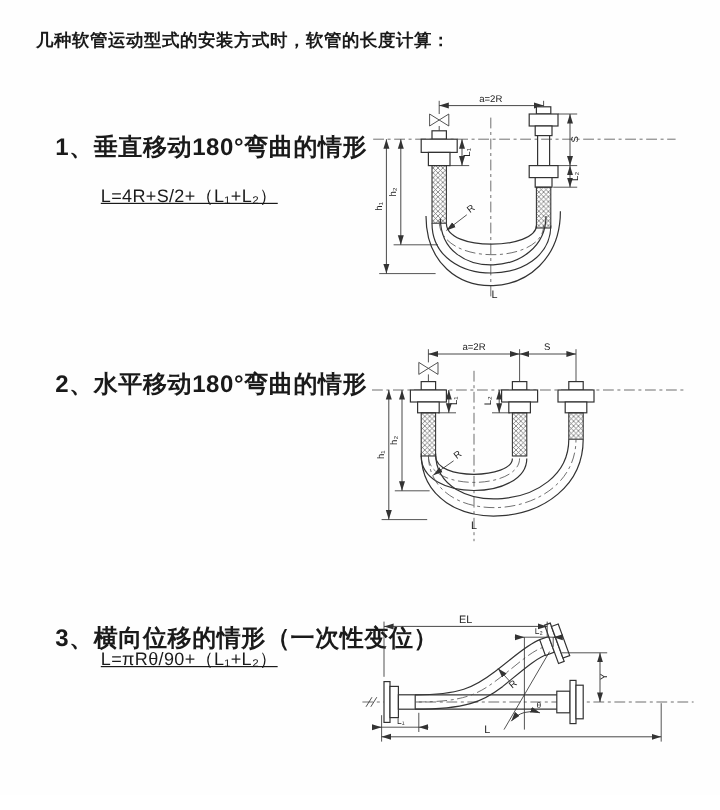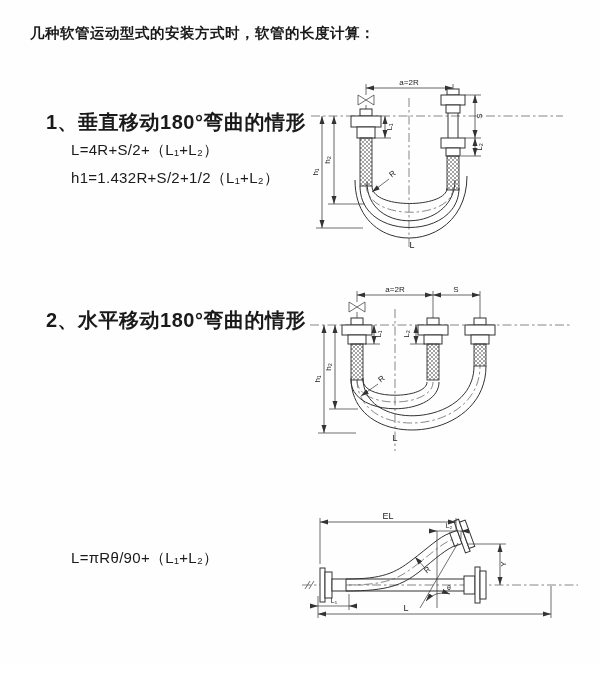--- a/index.html
+++ b/index.html
@@ -1,20 +1,20 @@
 <!DOCTYPE html>
 <html><head>
 <meta charset="utf-8">
 <style>
   html,body{margin:0;padding:0;background:#fff;}
   .page{position:relative;width:600px;height:663px;background:#fefefe;
         font-family:"Liberation Sans","DejaVu Sans",sans-serif;color:#1a1a1a;overflow:hidden;}
   .title{position:absolute;left:30px;top:24px;font-size:14.5px;font-weight:700;letter-spacing:.5px;margin:0;}
   .heading{position:absolute;left:46px;font-size:20px;font-weight:700;letter-spacing:.5px;margin:0;white-space:nowrap;}
-  .formula{position:absolute;left:68px;font-size:15px;letter-spacing:.3px;margin:3px;white-space:nowrap;}
+  .formula{position:absolute;left:68px;font-size:15px;letter-spacing:.3px;margin:16px;white-space:nowrap;text-decoration:underline;}
   svg.diagram{position:absolute;}
   svg text{font-family:"Liberation Sans","DejaVu Sans",sans-serif;fill:#222;}
   .ln{stroke:#333;stroke-width:1;fill:none;}
   .tn{stroke:#333;stroke-width:.7;fill:none;}
   .cl{stroke:#555;stroke-width:.7;fill:none;stroke-dasharray:9 3 2.5 3;}
   .dim{stroke:#333;stroke-width:.75;fill:none;}
   .hat{fill:url(#hatch);stroke:#333;stroke-width:.9;}
   .fit{fill:#fff;stroke:#333;stroke-width:1;}
   .lbl{font-size:8px;}
   .lbl9{font-size:9px;}
@@ -36,21 +36,20 @@
       <pattern id="hatch" width="4" height="4" patternUnits="userSpaceOnUse">
         <path d="M0 0 L4 4 M4 0 L0 4" stroke="#666" stroke-width="0.6"></path>
       </pattern>
     </defs>
   </svg>
 
   <h1 class="title">几种软管运动型式的安装方式时，软管的长度计算：</h1>
 
   <h2 class="heading" style="top:109px">1、垂直移动180°弯曲的情形</h2>
   <p class="formula" style="top:138px">L=4R+S/2+（L₁+L₂）</p>
-  <p class="formula" style="top:166px">h1=1.432R+S/2+1/2（L₁+L₂）</p>
 
   <svg class="diagram" style="left:305px;top:76px" width="265" height="178" viewBox="0 0 265 178">
     <g>
       <line class="cl" x1="6" y1="40" x2="258" y2="40"></line>
       <line class="cl" x1="104" y1="22" x2="104" y2="174"></line>
     </g>
     <g>
       <line class="tn" x1="61" y1="8" x2="61" y2="19"></line>
       <line class="tn" x1="148" y1="8" x2="148" y2="13"></line>
       <line class="dim" x1="61" y1="12" x2="148" y2="12" marker-start="url(#as)" marker-end="url(#ae)"></line>
@@ -182,21 +181,22 @@
       <text class="lbl" x="25" y="84" text-anchor="middle" transform="rotate(-90 25 84)">h₂</text>
       <line class="tn" x1="23" y1="126" x2="52" y2="126"></line>
     </g>
     <g>
       <line class="tn" x1="72" y1="101" x2="55" y2="113" marker-end="url(#ae)"></line>
       <text class="lbl" x="77" y="98" text-anchor="middle" transform="rotate(-38 77 98)">R</text>
     </g>
     <text class="lbl9" x="89" y="158" text-anchor="middle">L</text>
   </svg>
 
-  <p class="formula" style="top:546px">L=πRθ/90+（L₁+L₂）</p>
+  <h2 class="heading" style="top:518px">3、横向位移的情形（一次性变位）</h2>
+  <p class="formula" style="top:524px">L=πRθ/90+（L₁+L₂）</p>
 
   <svg class="diagram" style="left:298px;top:506px" width="285" height="125" viewBox="0 0 285 125">
     <g>
       <line class="cl" x1="4" y1="79" x2="280" y2="79"></line>
       <line class="tn" x1="7" y1="83" x2="12" y2="75"></line>
       <line class="tn" x1="11" y1="83" x2="16" y2="75"></line>
     </g>
     <g>
       <line class="ln" x1="48" y1="73" x2="170" y2="73"></line>
       <line class="ln" x1="48" y1="85" x2="170" y2="85"></line>

